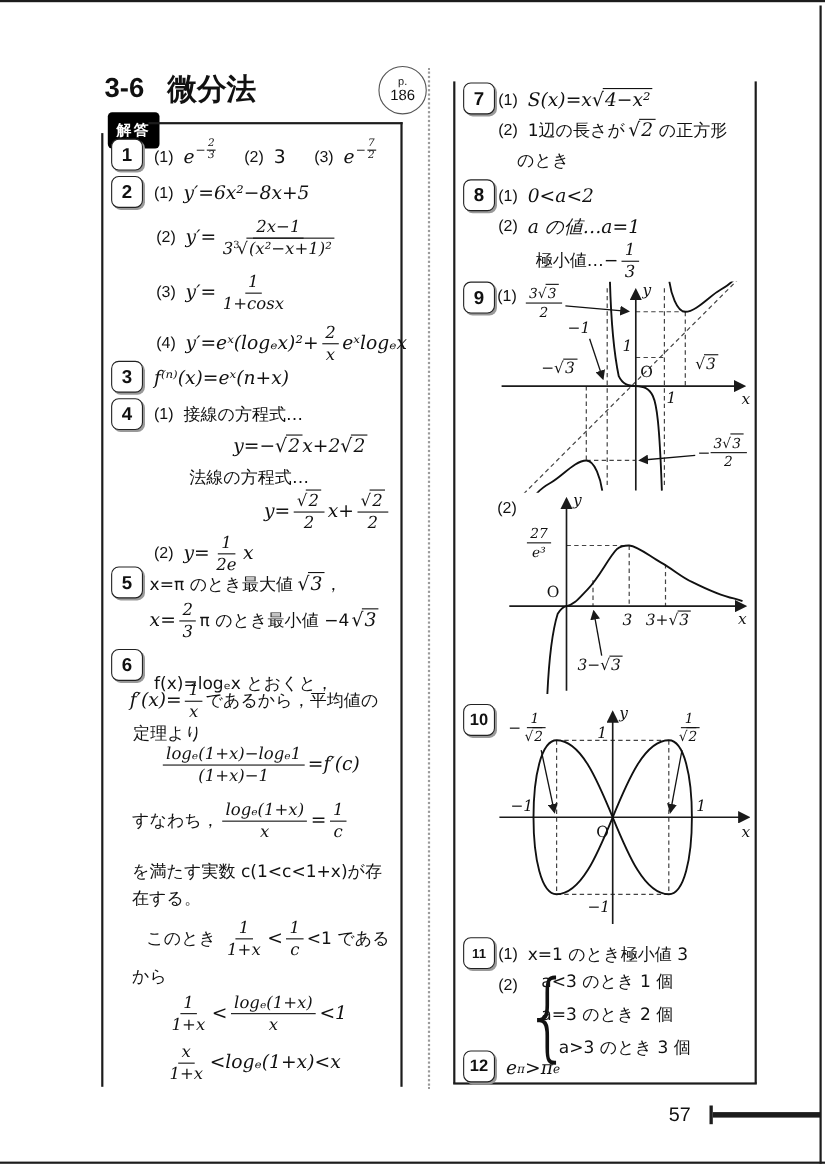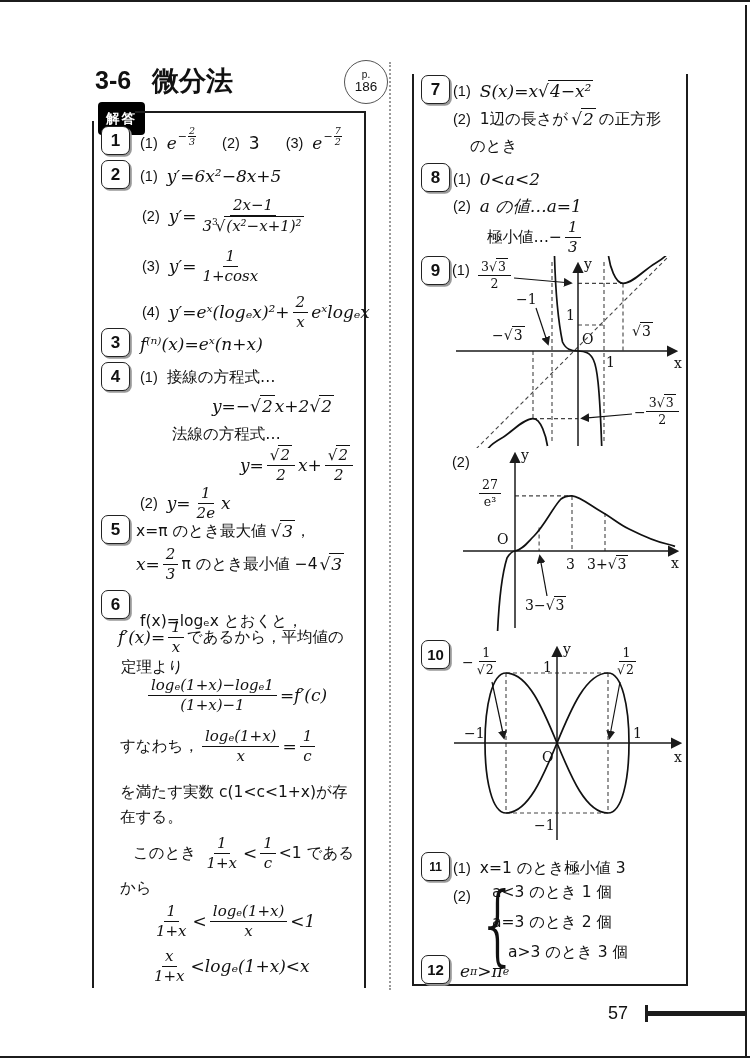--- a/index.html
+++ b/index.html
@@ -20,21 +20,21 @@
   .fr .de{display:block;padding:1px 3px 0;}
   .sq{white-space:nowrap;}
   .rs{letter-spacing:-1px;}
   .rb{border-top:1.3px solid #111;padding:0 2px;}
   .cidx{font-size:9px;vertical-align:super;margin-right:-2px;font-style:normal;}
   .sfr{display:inline-flex;align-items:center;transform:translateY(-7px);font-size:11px;margin-left:1px;}
   .sfr .fr{font-size:9.5px;line-height:1.05;margin:0 0 0 1px;}
   .sfr .fr .nu{padding:0 1px 0;border-bottom:1px solid #111;}
   .sfr .fr .de{padding:0 1px 0;}
   .dotsep{position:absolute;border-left:2px dotted #9a9a9a;width:0;}
-  .glab{position:absolute;font-family:"DejaVu Serif",serif;font-size:14px;line-height:1;}
+  .glab{position:absolute;font-family:"DejaVu Serif",serif;font-style:italic;font-size:14px;line-height:1;}
   .glab .fr{font-size:12.5px;margin:0;}
   .gwrap{position:absolute;}
   .gwrap svg{position:absolute;left:0;top:0;}
   .brace{position:absolute;font-family:"DejaVu Sans",sans-serif;font-style:normal;
          font-size:88px;font-weight:200;line-height:92px;transform:scaleX(.75);}
   .cases{position:absolute;font-family:"DejaVu Sans",sans-serif;font-size:15.5px;}
   #title-code,#title-text{position:absolute;font-family:"Liberation Sans",sans-serif;font-weight:bold;font-style:normal;}
   #pref{position:absolute;width:42px;height:42px;border:1.6px solid #555;border-radius:50%;
         display:flex;flex-direction:column;align-items:center;justify-content:center;
         font-family:"Liberation Sans",sans-serif;font-style:normal;background:#fff;}

